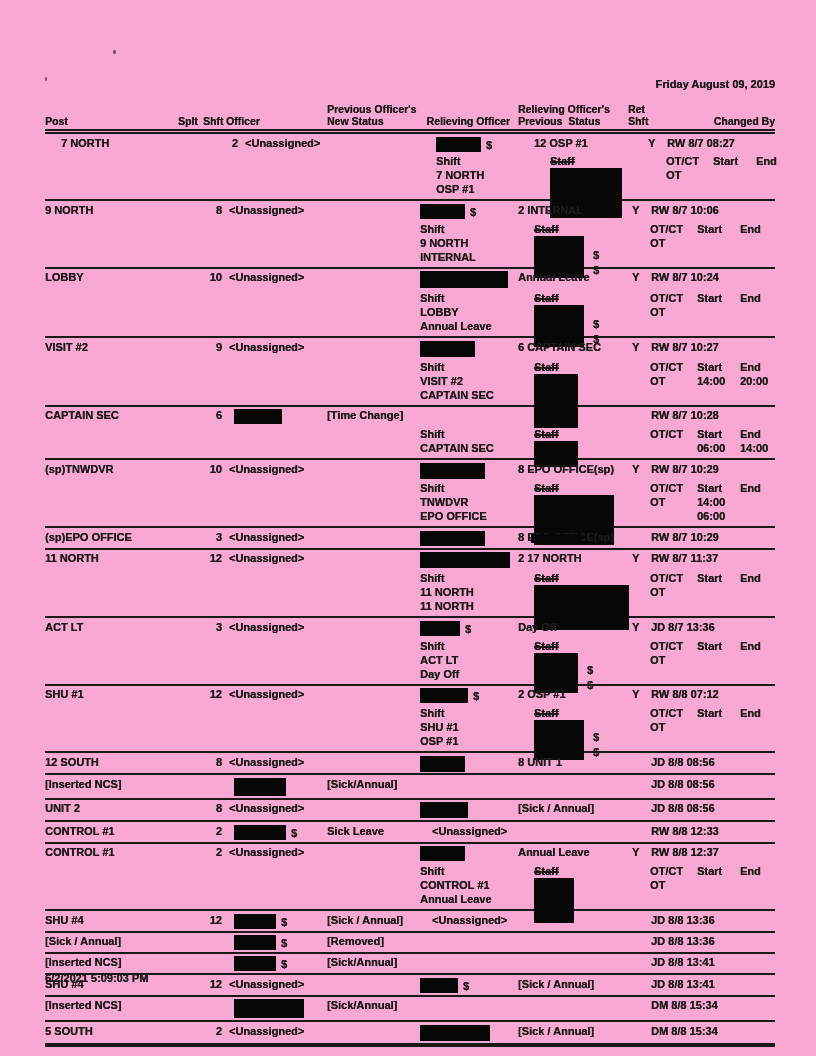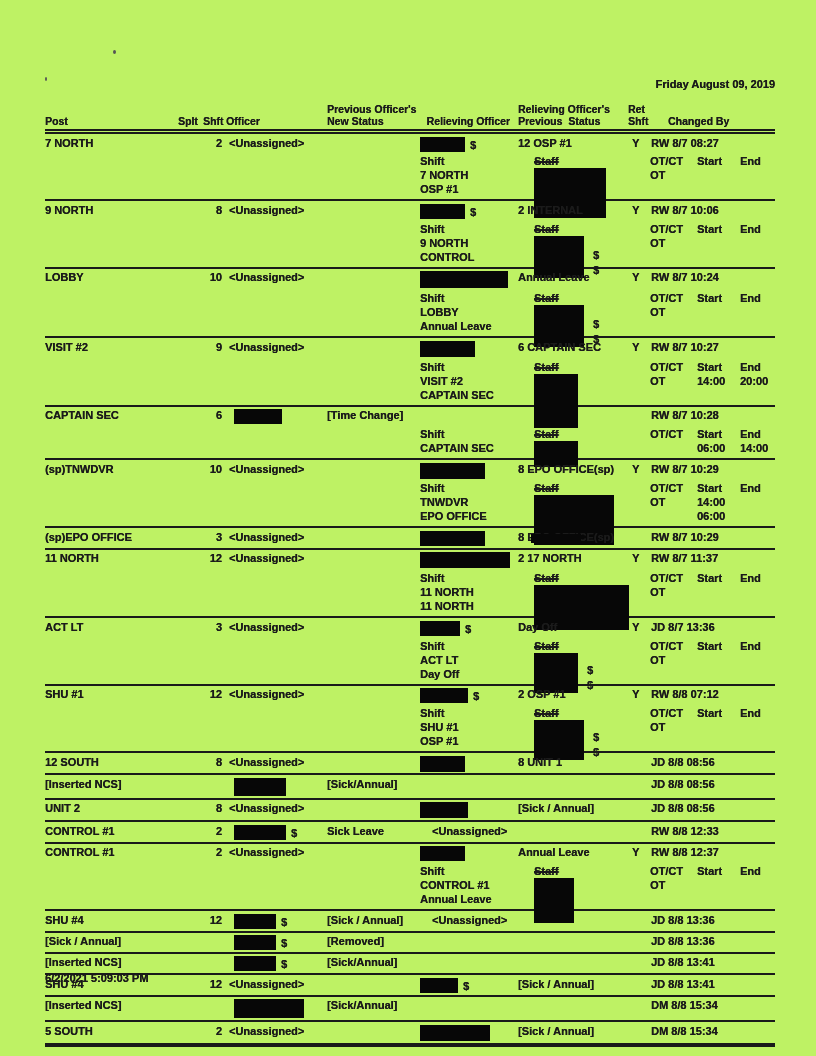--- a/index.html
+++ b/index.html
@@ -1,32 +1,32 @@
 <!DOCTYPE html>
 <html><head>
 <meta charset="utf-8">
 <style>
   html,body{margin:0;padding:0;background:#ffffff;}
-  .sheet{position:relative;width:816px;height:1056px;background:#bef264;overflow:hidden;
+  .sheet{position:relative;width:816px;height:1056px;background:#f9a8d4;overflow:hidden;
          font-family:"Liberation Sans",sans-serif;font-weight:700;color:#1b1b1b;
          text-shadow:0.2px 0 0 currentColor;}
   .artifact{position:absolute;background:#555;border-radius:50%;}
   .a1{left:113px;top:50px;width:3px;height:4px;}
   .a2{left:45px;top:77px;width:2px;height:4px;}
   .content{position:absolute;left:45px;top:78px;width:730px;font-size:11px;}
   .dateblock{text-align:right;line-height:13px;}
   .thead{display:grid;grid-template-columns:133px 25px 23px 101px 93px 98px 110px 20px 127px;
          align-items:end;font-size:10.5px;line-height:12px;margin-top:12px;}
   .th-rel{text-align:right;padding-right:8px;}
   .th-prev .l2{word-spacing:3px;}
   .hrule{height:2px;background:#1a1a1a;margin-top:2px;}
   .hrule + .hrule{margin-top:1px;}
   .rows{border-bottom:2.2px solid #1a1a1a;}
   .rowwrap{border-top:2.2px solid #1a1a1a;}
-  .rows > .rowwrap:first-child{border-top:none;}
+  .rows > .rowwrap:first-child{border-top:none;margin-left:16px;}
   .rowline{display:grid;grid-template-columns:133px 25px 23px 101px 93px 98px 110px 20px 127px;
            padding:2.5px 0 1.5px;line-height:13.4px;min-height:13.4px;}
   .c{position:relative;white-space:nowrap;}
   .c-shft{text-align:right;padding-right:4px;}
   .c-officer > .officer-textwrap{padding-left:3px;}
   .c-ret{padding-left:4px;}
   .c-chg{padding-left:3px;}
   .rel-text{padding-left:12px;}
   .redact{display:inline-block;background:#070707;vertical-align:-3px;}
   .ml8{margin-left:8px;}
@@ -65,21 +65,21 @@
       </span>
       <span class="th-rel">Relieving Officer</span>
       <span class="th-prev">
         <div>Relieving Officer's</div>
         <div class="l2">Previous Status</div>
       </span>
       <span>
         <div>Ret</div>
         <div>Shft</div>
       </span>
-      <span style="padding-left:20px;">Changed By</span>
+      <span style="padding-left:20px;text-align:right;">Changed By</span>
     </div>
 
     <div class="hrule"></div>
     <div class="hrule"></div>
 
     <div class="rows" id="rows">
         <div class="rowwrap">
           <div class="rowline">
             <span class="c c-post">7 NORTH</span>
             <span class="c c-split"></span>
@@ -129,21 +129,21 @@
             <span class="c c-rel"><span class="redact" style="width: 45px; height: 15px;"></span><span class="dollar">$</span></span>
             <span class="c c-prev"><span>2 INTERNAL</span></span>
             <span class="c c-ret">Y</span>
             <span class="c c-chg">RW 8/7 10:06</span>
           </div>
           <div class="detail">
             <span></span>
             <div class="d-shift">
               <div class="d-lab">Shift</div>
               <div>9 NORTH</div>
-              <div>CONTROL</div>
+              <div>INTERNAL</div>
             </div>
             <div class="d-staff">
               <div class="d-lab strike">Staff</div>
               <div class="staff-wrap">
                 <span class="redact" style="width: 50px; height: 42px;"></span>
                 <div class="staff-dollars">
                   <div class="dollar">$</div>
                   <div class="dollar">$</div>
                 </div>
               </div>

